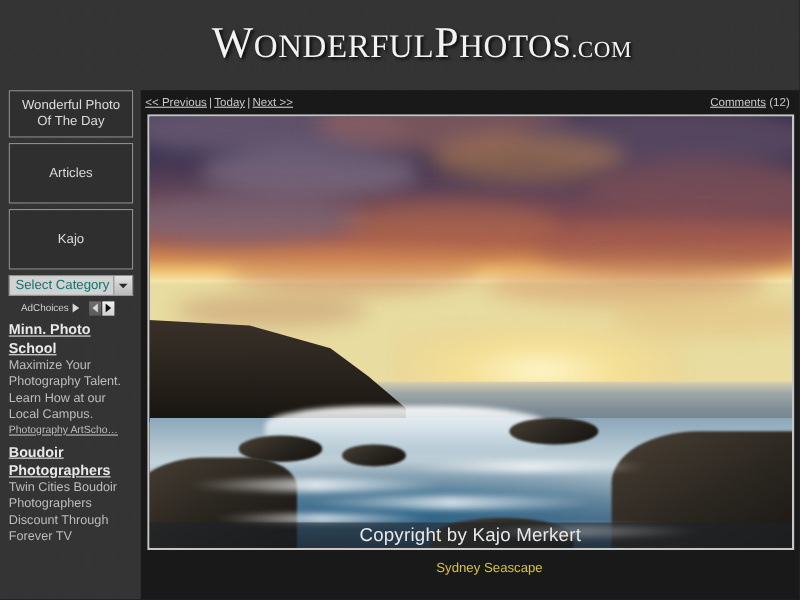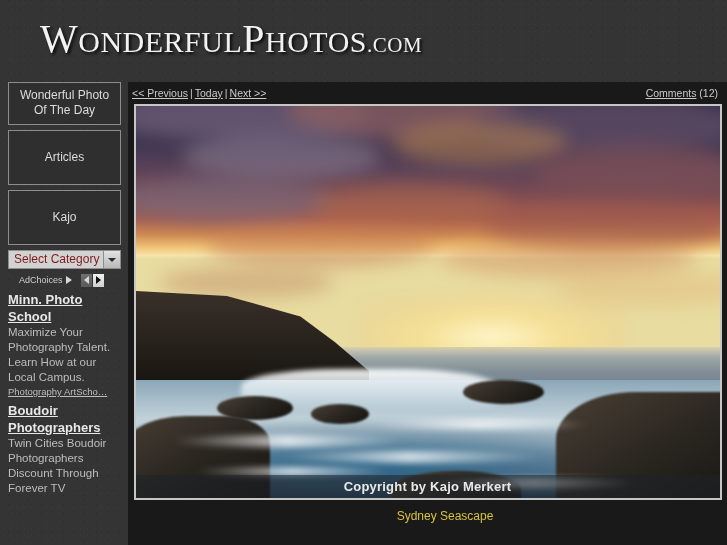--- a/index.html
+++ b/index.html
@@ -19,21 +19,21 @@
     font-family: "Liberation Sans", sans-serif;
     color: #d6d6d6;
     position: relative;
   }
 
   
   .site-header {
     height: 78px;
     display: flex;
     align-items: center;
-    justify-content: flex-start;
+    justify-content: center;
     position: relative;
   }
   .site-title {
     font-family: "Liberation Serif", serif;
     font-size: 40px;
     color: #f2f2f2;
     letter-spacing: 0.5px;
     text-shadow: 2px 2px 3px rgba(0,0,0,0.85);
     white-space: nowrap;
     line-height: 1;
@@ -77,21 +77,21 @@
     height: 19px;
     margin-top: 2px;
     border: 1px solid #8e8e8e;
     box-sizing: border-box;
     background: #d2d2d2;
     cursor: pointer;
   }
   .select-label {
     flex: 1;
     font-size: 12px;
-    color: #7f1d1d;
+    color: #0f766e;
     line-height: 17px;
     padding-left: 5px;
     white-space: nowrap;
     overflow: hidden;
   }
   .select-arrow {
     width: 16px;
     border-left: 1px solid #8e8e8e;
     background: linear-gradient(#e2e2e2, #b9b9b9);
     display: flex;
@@ -294,22 +294,22 @@
   .copyright-bar {
     position: absolute;
     left: 0; right: 0; bottom: 0;
     height: 23px;
     background: rgba(30,34,40,0.55);
     display: flex;
     align-items: center;
     justify-content: center;
   }
   .copyright-text {
-    font-size: 13px;
-    font-weight: bold;
+    font-size: 17px;
+    font-weight: normal;
     color: #e9e9e9;
     letter-spacing: 0.2px;
   }
   .caption {
     text-align: center;
     font-size: 12px;
     color: #d8c33a;
     margin-top: 9px;
     cursor: pointer;
     padding-left: 35px;

